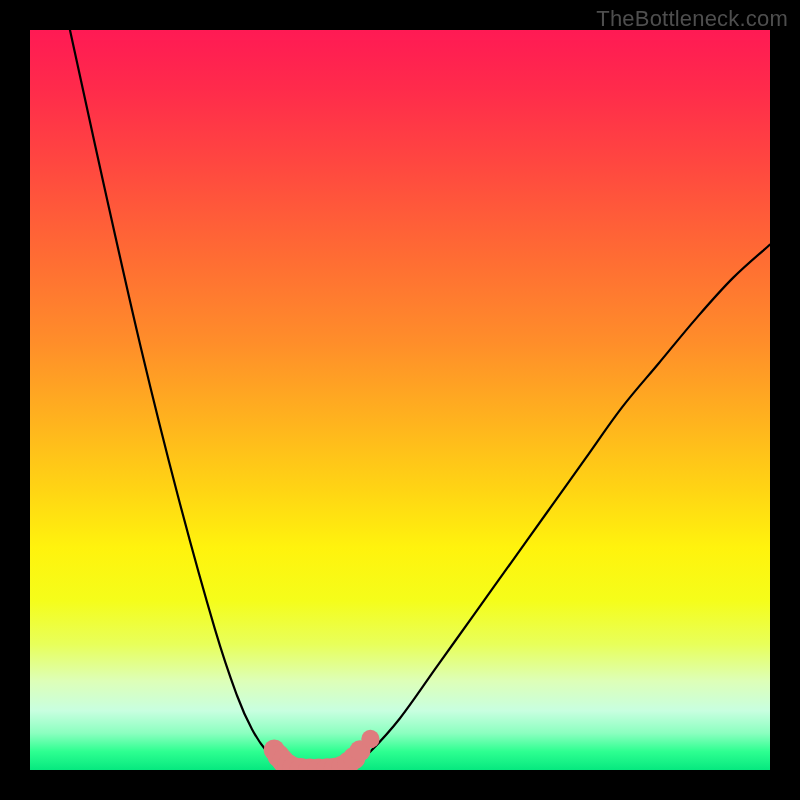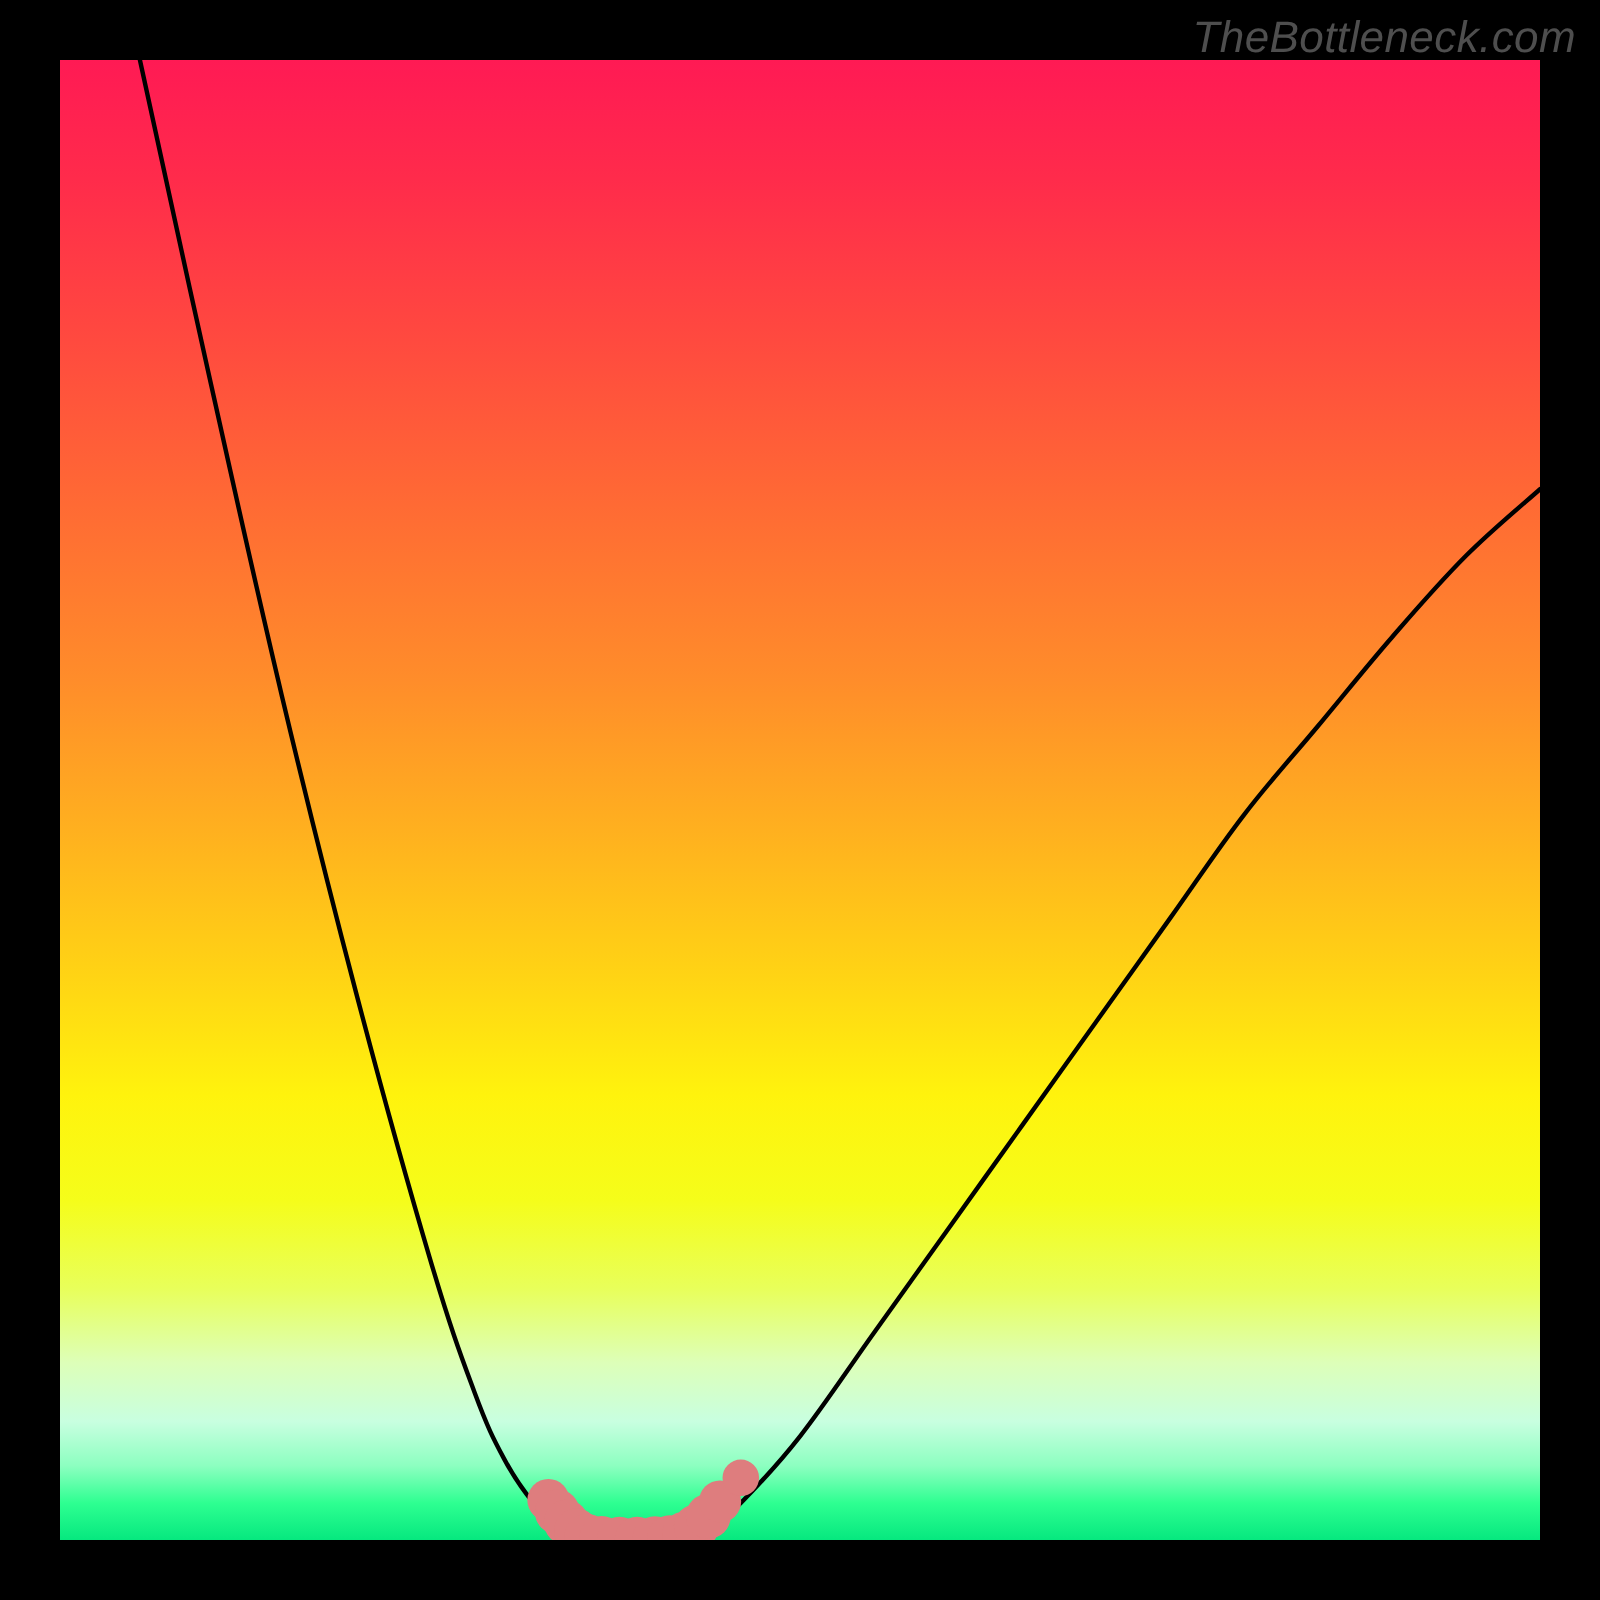--- a/index.html
+++ b/index.html
@@ -11,21 +11,20 @@
     background: #000;
     font-family: Arial, Helvetica, sans-serif;
   }
   .frame {
     position: absolute;
     top: 0;
     left: 0;
     width: 800px;
     height: 800px;
     background: #000;
-    font-style: italic;
   }
   .gradient-area {
     position: absolute;
     top: 30px;
     left: 30px;
     width: 740px;
     height: 740px;
     background: linear-gradient(to bottom,
       #ff1a54 0%,
       #ff2b4b 8%,

